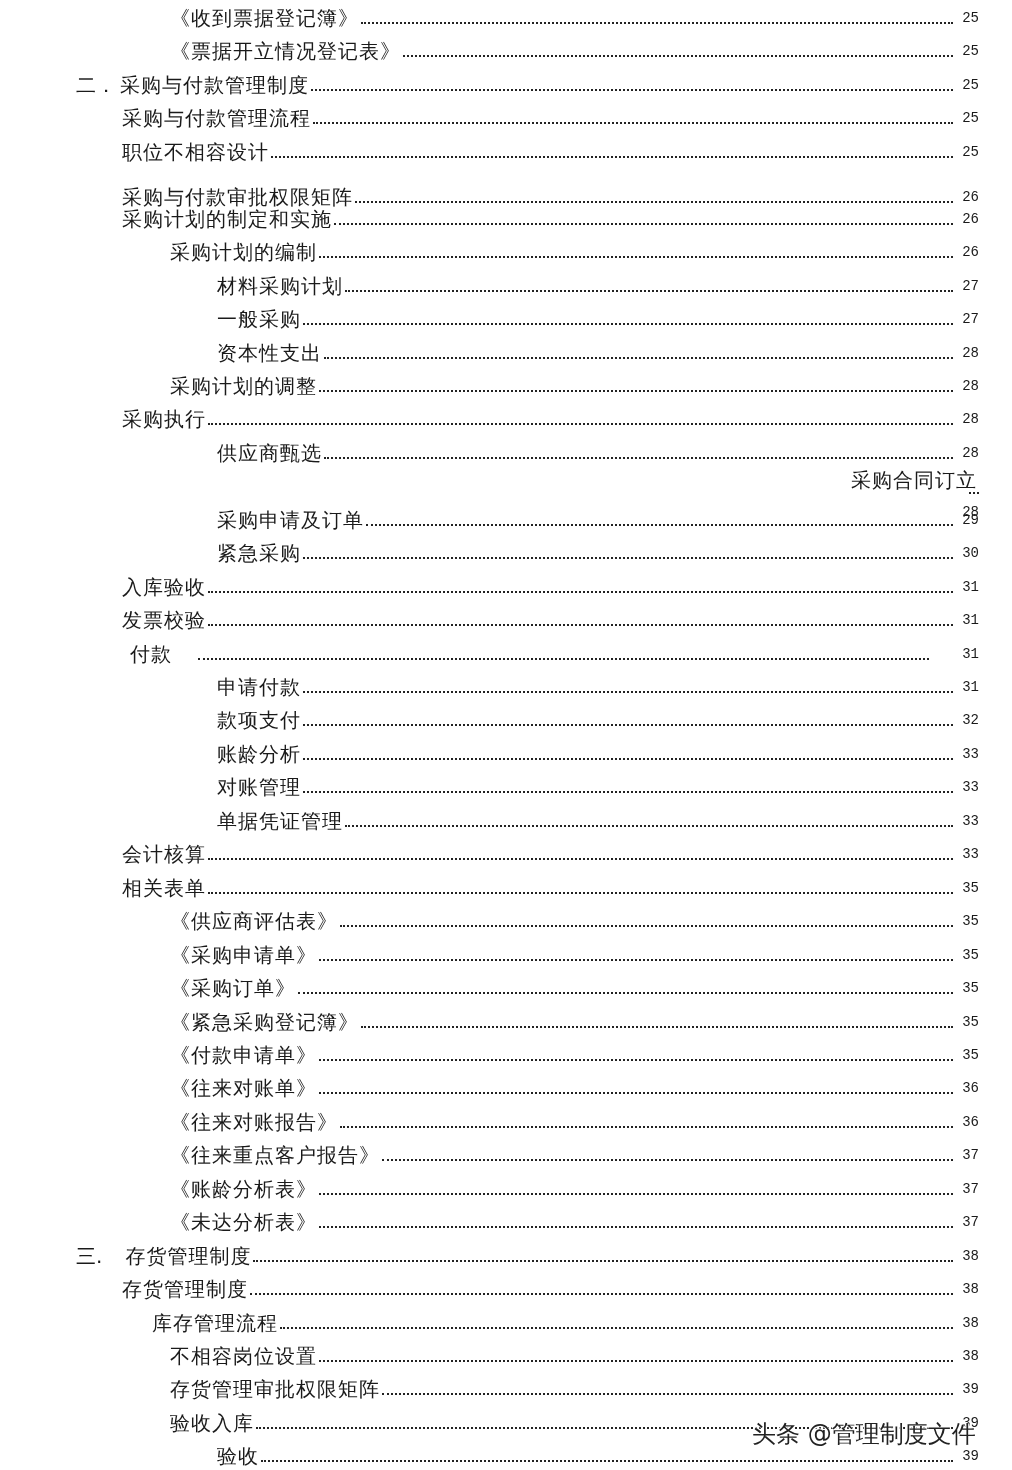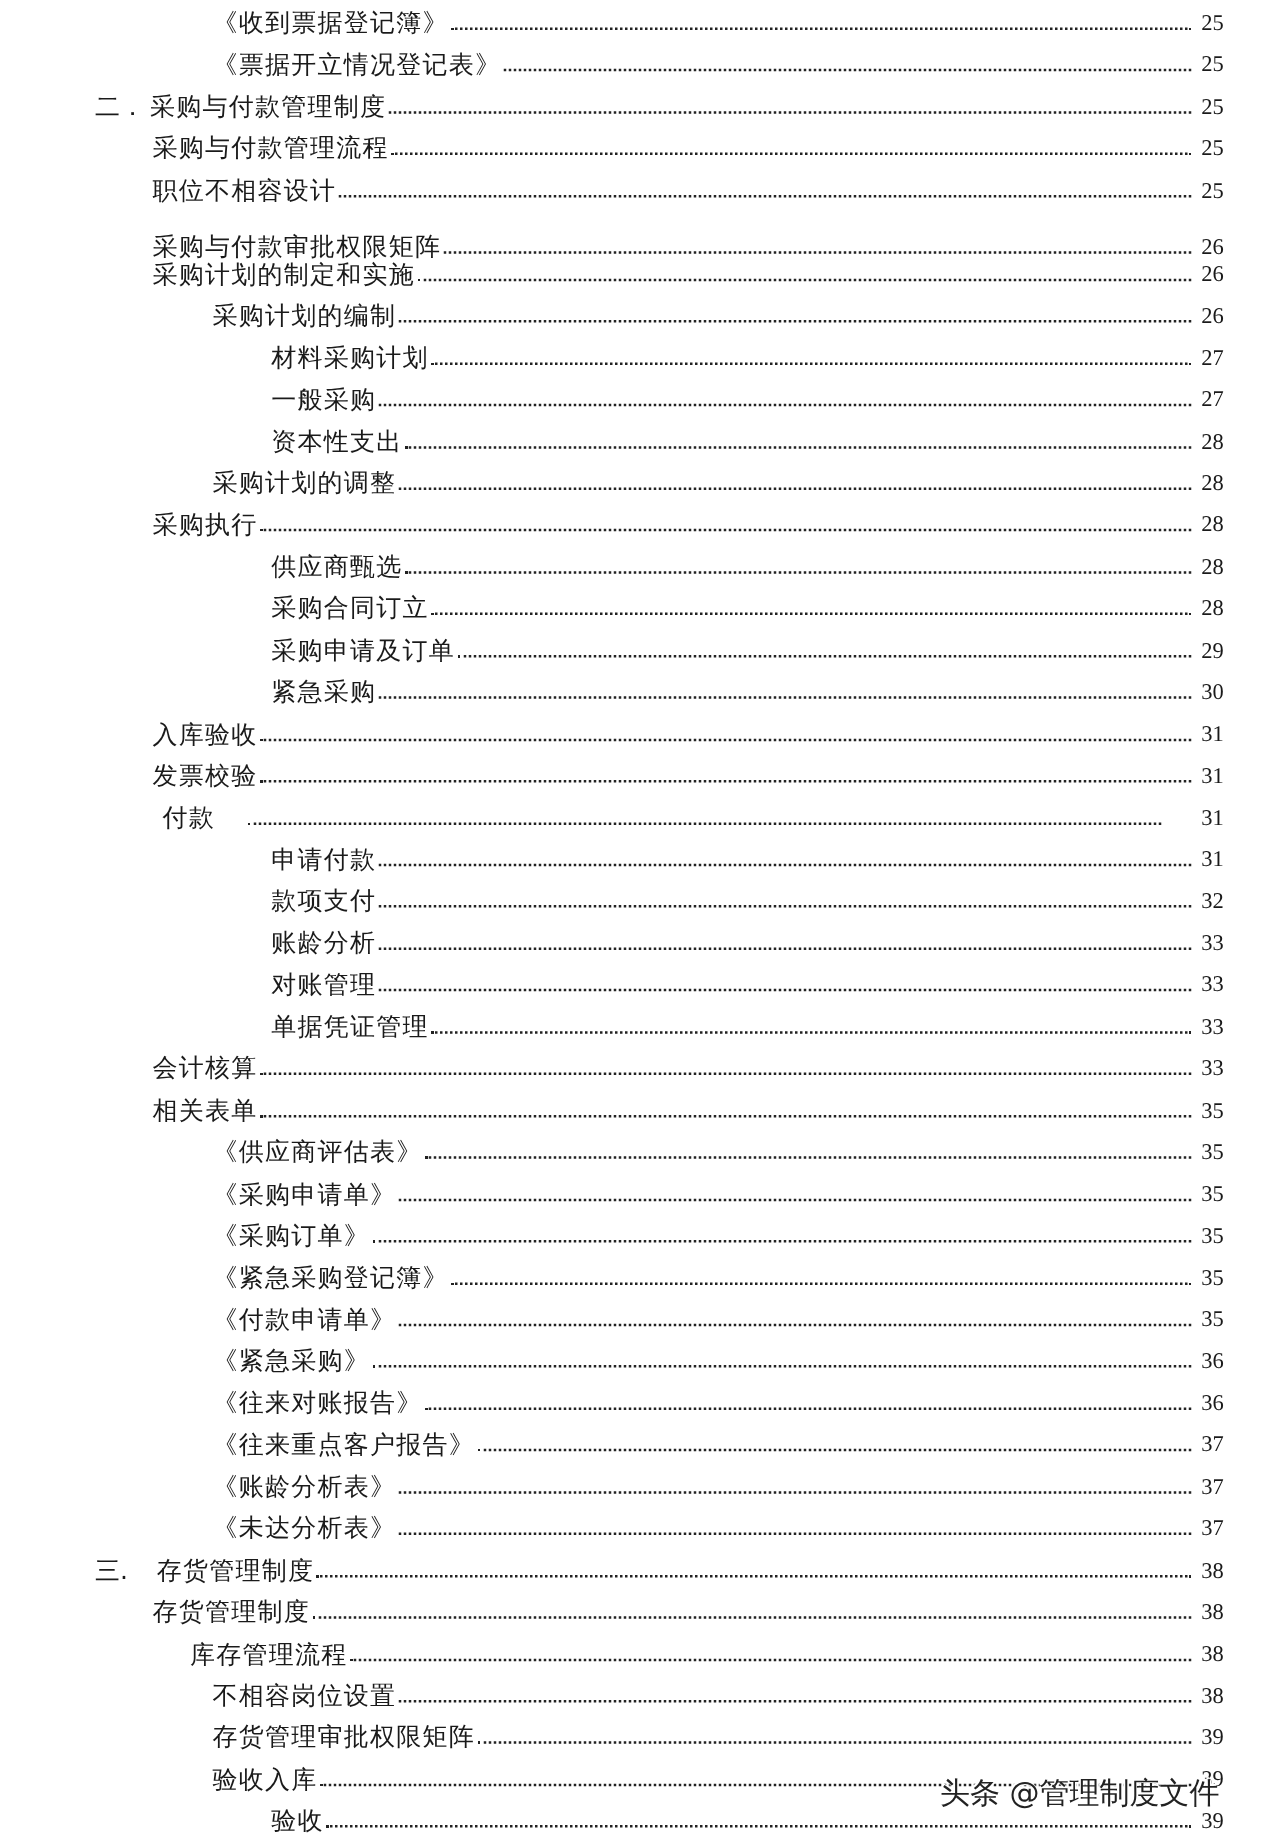--- a/index.html
+++ b/index.html
@@ -3,21 +3,21 @@
 <meta charset="utf-8">
 <style>
   html, body { margin: 0; padding: 0; background: #ffffff; }
   body { width: 1012px; height: 1470px; overflow: hidden; position: relative;
          font-family: "DejaVu Sans", "Liberation Sans", sans-serif; color: #1a1a1a; }
   .toc { position: absolute; left: 0; top: 0; width: 1012px; }
   .row { position: absolute; height: 30px; display: flex; align-items: flex-end;
          right: 33px; font-size: 20px; line-height: 24px; }
   .row .title { white-space: nowrap; padding-right: 2px; font-weight: 300; letter-spacing: 1px; }
   .row .leader { flex: 1; border-bottom: 2px dotted #222; margin-bottom: 6px; min-width: 10px; }
-  .row .page { font-family: Liberation Serif, serif; font-size: 18px;
+  .row .page { font-family: Liberation Mono, monospace; font-size: 14px;
                width: 24px; text-align: right; padding-left: 2px; }
   .row .num { white-space: pre; margin-right: 4px; }
   .watermark { position: absolute; left: 752px; top: 1418px; font-size: 24px; color: #222;
                font-family: "DejaVu Sans", sans-serif; letter-spacing: 0px;
                text-shadow: 0 0 2px #fff, 0 0 2px #fff, 1px 1px 0 #fff, -1px -1px 0 #fff; }
 </style>
 </head>
 <body>
 
 <div class="toc" id="toc">
@@ -85,21 +85,21 @@
     <div class="row" style="left: 122px; top: 401.4px;">
       <span class="title">采购执行</span>
       <span class="leader"></span>
       <span class="page">28</span>
     </div>
     <div class="row" style="left: 217px; top: 434.85px;">
       <span class="title">供应商甄选</span>
       <span class="leader"></span>
       <span class="page">28</span>
     </div>
-    <div class="row" style="left: 217px; top: 468.3px;">
+    <div class="row" style="left: 234px; top: 468.3px; flex-direction: column;">
       <span class="title">采购合同订立</span>
       <span class="leader"></span>
       <span class="page">28</span>
     </div>
     <div class="row" style="left: 217px; top: 501.75px;">
       <span class="title">采购申请及订单</span>
       <span class="leader"></span>
       <span class="page">29</span>
     </div>
     <div class="row" style="left: 217px; top: 535.2px;">
@@ -176,21 +176,21 @@
       <span class="title">《紧急采购登记簿》</span>
       <span class="leader"></span>
       <span class="page">35</span>
     </div>
     <div class="row" style="left: 170px; top: 1036.95px;">
       <span class="title">《付款申请单》</span>
       <span class="leader"></span>
       <span class="page">35</span>
     </div>
     <div class="row" style="left: 170px; top: 1070.4px;">
-      <span class="title">《紧急采购》</span>
+      <span class="title">《往来对账单》</span>
       <span class="leader"></span>
       <span class="page">36</span>
     </div>
     <div class="row" style="left: 170px; top: 1103.85px;">
       <span class="title">《往来对账报告》</span>
       <span class="leader"></span>
       <span class="page">36</span>
     </div>
     <div class="row" style="left: 170px; top: 1137.3px;">
       <span class="title">《往来重点客户报告》</span>

